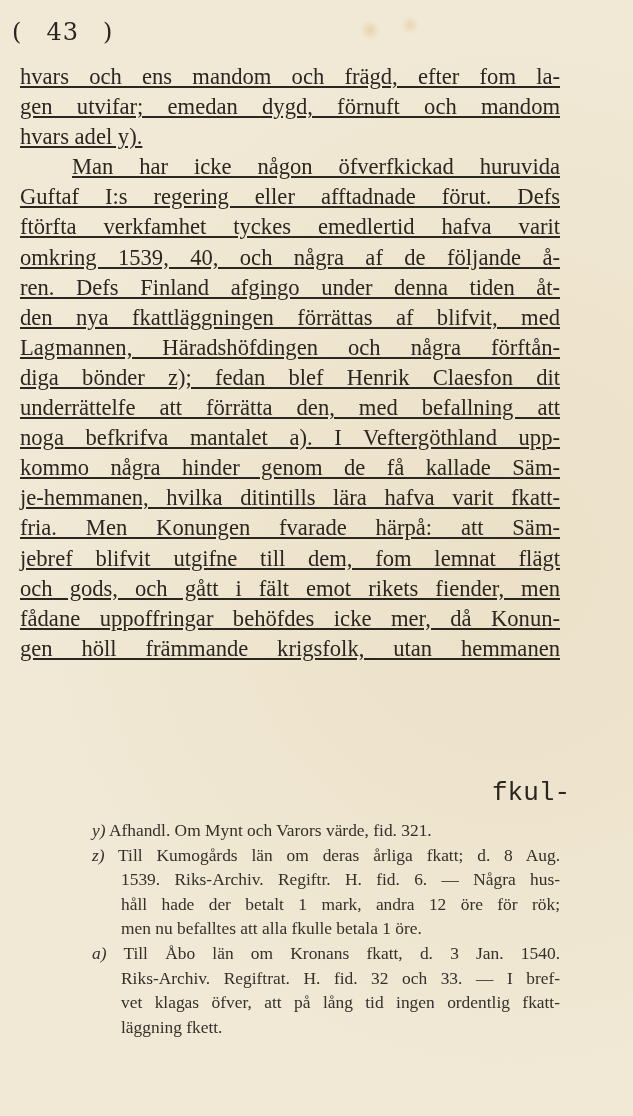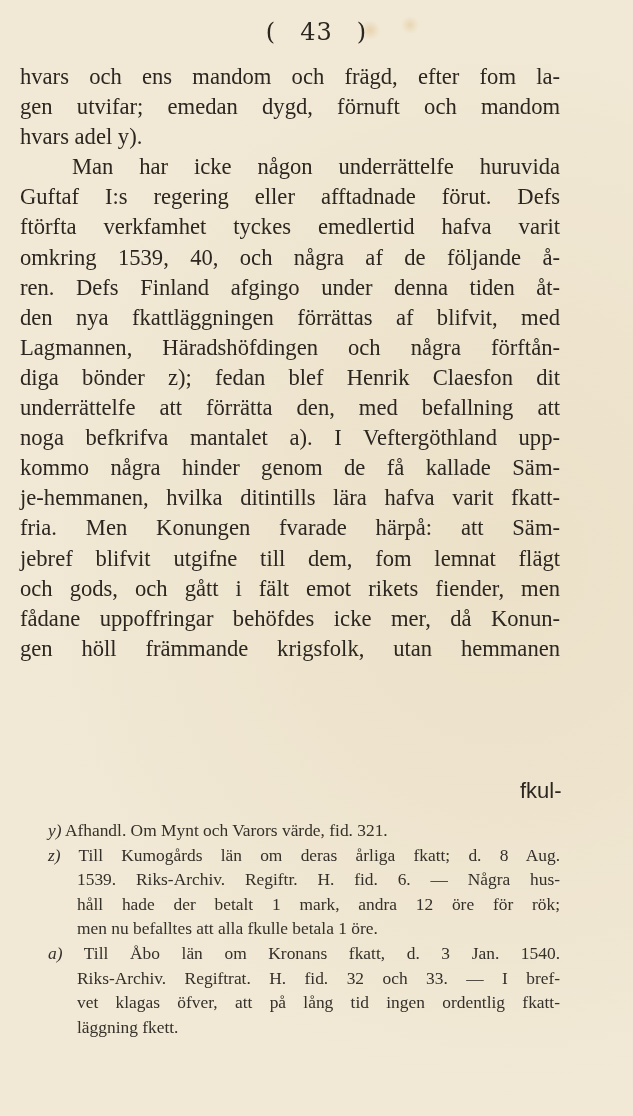--- a/index.html
+++ b/index.html
@@ -9,57 +9,57 @@
     background-image:
       radial-gradient(circle at 370px 30px, rgba(214,170,100,0.35) 0, rgba(214,170,100,0) 10px),
       radial-gradient(circle at 410px 25px, rgba(214,170,100,0.3) 0, rgba(214,170,100,0) 9px),
       radial-gradient(ellipse at 80% 50%, rgba(230,215,185,0.5), rgba(241,233,214,0) 70%);
     font-family: "DejaVu Serif", "Liberation Serif", serif;
     color: #2c2620;
     position: relative;
   }
   .page-number {
     position: absolute; top: 18px; left: 0; width: 100%;
-    text-align: center; font-size: 24px; letter-spacing: 1px;
+    font-size: 24px; letter-spacing: 1px;
   }
   .page-number span { margin: 0 12px; }
   .main-text {
     position: absolute; top: 62px; left: 20px; width: 540px;
     font-family: "Liberation Serif", serif;
     font-size: 22.6px; line-height: 30.1px;
   }
-  .line { display: block; white-space: nowrap; text-align: justify; text-align-last: justify; }
+  .line { display: block; white-space: nowrap; text-align: justify; text-align-last: justify; text-decoration: underline; }
   .line.last { text-align-last: left; }
   .line.indent { padding-left: 52px; }
   .catchword {
-    position: absolute; top: 778px; left: 520px;
-    font-family: Liberation Sans, sans-serif; font-size: 22px;
+    position: absolute; top: 778px; left: 492px;
+    font-family: Liberation Mono, monospace; font-size: 26px;
   }
   .footnotes {
     position: absolute; top: 818px; left: 48px; width: 512px;
     font-family: "Liberation Serif", serif;
     font-size: 17.4px; line-height: 24.6px; color: #34302a;
   }
-  .fn-line { display: block; white-space: nowrap; text-align: justify; text-align-last: justify; }
+  .fn-line { display: block; white-space: nowrap; text-align: justify; text-align-last: justify; margin-left: 44px; }
   .fn-line.last { text-align-last: left; }
   .fn-line.cont { padding-left: 29px; }
   .fn-mark { font-style: italic; }
 </style>
 </head>
 <body>
 
 <div class="page-number">
   <span>(</span><span>43</span><span>)</span>
 </div>
 
 <div class="main-text">
   <span class="line">hvars och ens mandom och frägd, efter fom la-</span>
   <span class="line">gen utvifar; emedan dygd, förnuft och mandom</span>
   <span class="line last">hvars adel y).</span>
-  <span class="line indent">Man har icke någon underrättelfe huruvida</span>
+  <span class="line indent">Man har icke någon öfverfkickad huruvida</span>
   <span class="line">Guftaf I:s regering eller afftadnade förut. Defs</span>
   <span class="line">ftörfta verkfamhet tyckes emedlertid hafva varit</span>
   <span class="line">omkring 1539, 40, och några af de följande å-</span>
   <span class="line">ren. Defs Finland afgingo under denna tiden åt-</span>
   <span class="line">den nya fkattläggningen förrättas af blifvit, med</span>
   <span class="line">Lagmannen, Häradshöfdingen och några förftån-</span>
   <span class="line">diga bönder z); fedan blef Henrik Claesfon dit</span>
   <span class="line">underrättelfe att förrätta den, med befallning att</span>
   <span class="line">noga befkrifva mantalet a). I Veftergöthland upp-</span>
   <span class="line">kommo några hinder genom de få kallade Säm-</span>

